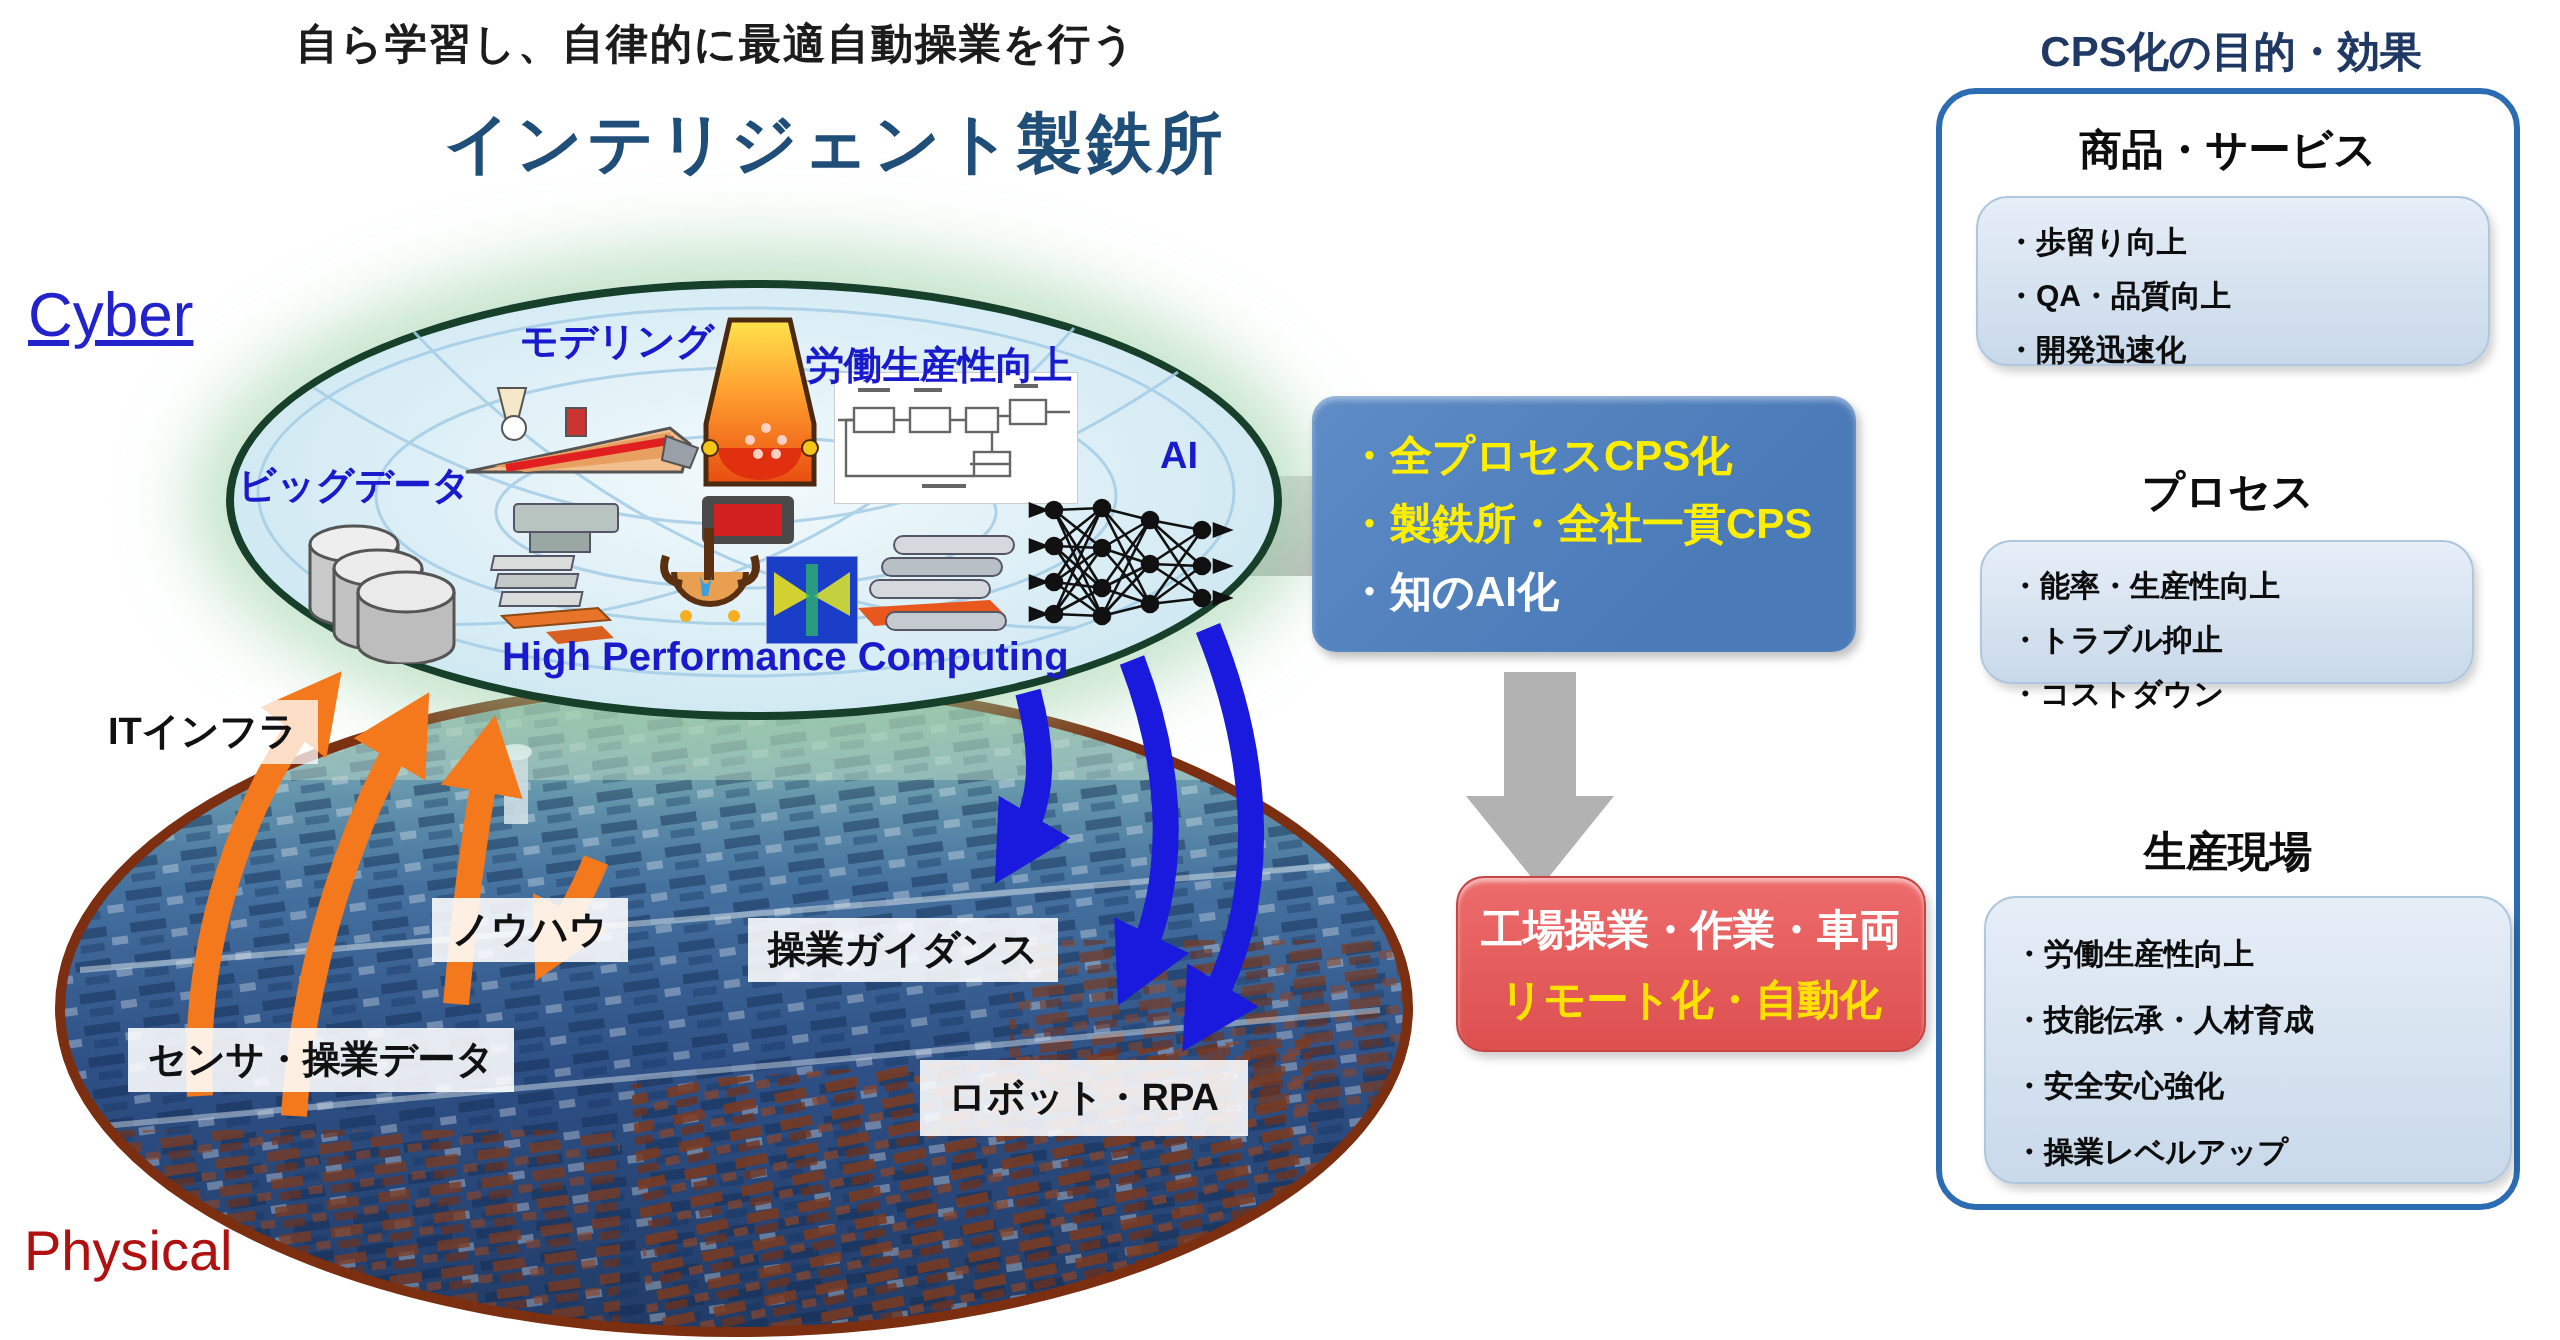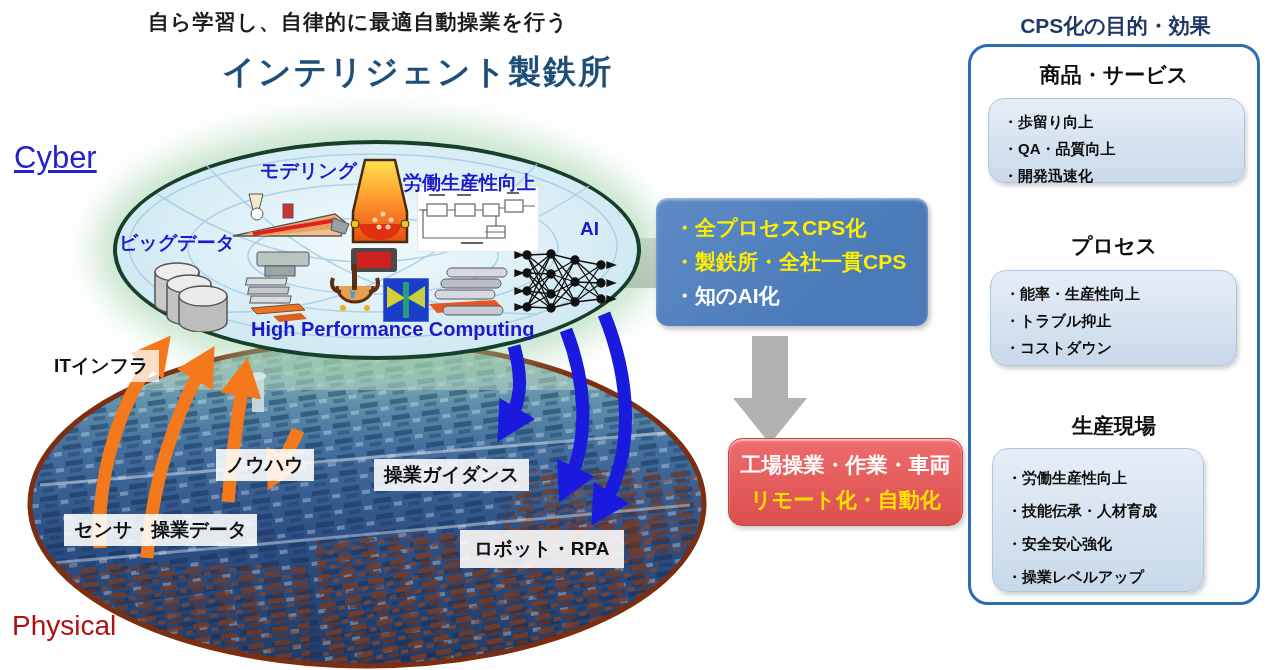--- a/index.html
+++ b/index.html
@@ -50,22 +50,22 @@
   .effects-panel{left:968px;top:44px;width:292px;height:561px;background:#fff;z-index:4;
       border:3px solid #2b6cb3;border-radius:20px;box-sizing:border-box;}
   .effects-panel .sec-head{position:absolute;width:100%;text-align:center;font-size:21px;font-weight:bold;color:#0d0d0d;}
   .sec-head-0{top:14px;} .sec-head-1{top:185px;} .sec-head-2{top:365px;}
   .item-box{position:absolute;border-radius:16px;
       background:linear-gradient(180deg,#e6eef7 0%,#c9d9ea 100%);
       border:1px solid #aec6de;box-shadow:2px 3px 4px rgba(0,0,0,.18);
       padding:9px 0 0 14px;box-sizing:border-box;}
   .item-box .it{font-size:15px;font-weight:bold;color:#0d0d0d;line-height:27px;white-space:nowrap;}
   .item-box-0{left:17px;top:51px;width:257px;height:85px;}
-  .item-box-1{left:19px;top:223px;width:247px;height:96px;}
-  .item-box-2{left:21px;top:401px;width:212px;height:144px;padding-top:12px;}
+  .item-box-1{left:19px;top:223px;width:247px;height:72px;}
+  .item-box-2{left:21px;top:401px;width:264px;height:144px;padding-top:12px;}
   .item-box-2 .it{line-height:33px;}
   
   .chip{background:rgba(255,255,255,0.88);color:#111;font-weight:bold;font-size:19px;
         padding:3px 10px;z-index:6;white-space:nowrap;}
   .chip-itinfra{left:44px;top:350px;background:rgba(255,255,255,0.75);}
   .chip-knowhow{left:216px;top:449px;}
   .chip-guidance{left:374px;top:459px;}
   .chip-sensor{left:64px;top:514px;}
   .chip-robot{left:460px;top:530px;padding:6px 14px;}
   .layer{left:0;top:0;z-index:1;}

